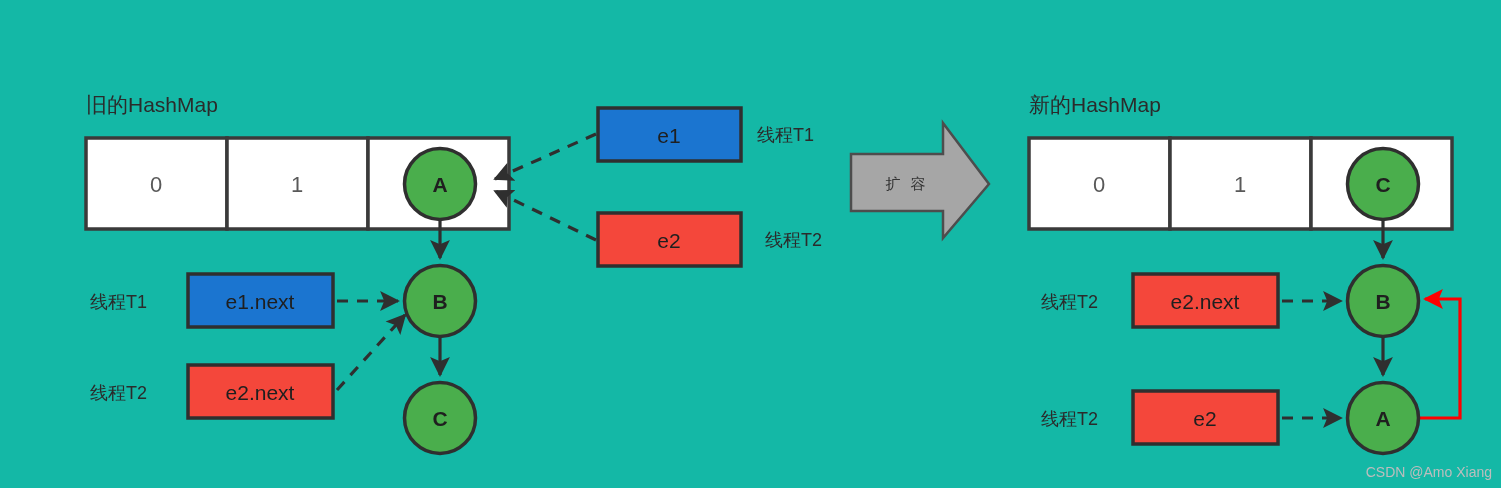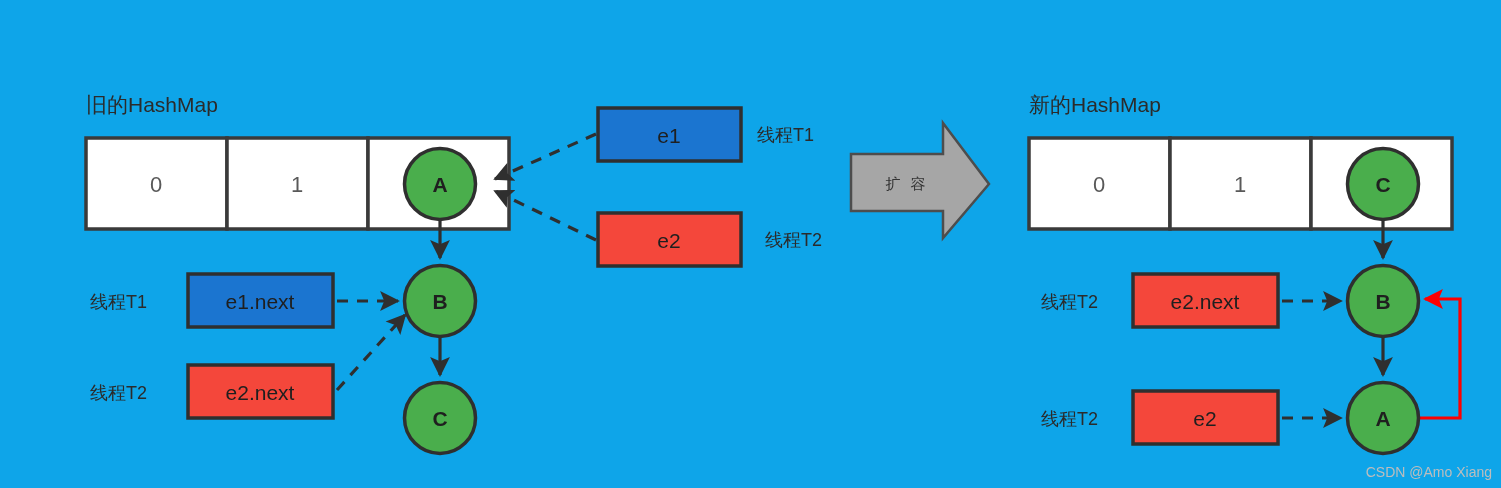--- a/index.html
+++ b/index.html
@@ -4,21 +4,21 @@
 <style>
   html, body {
     margin: 0;
     padding: 0;
     background: #ffffff;
   }
   #canvas {
     position: relative;
     width: 1501px;
     height: 488px;
-    background: #0ea5e9;
+    background: #14b8a6;
     overflow: hidden;
     font-family: "Liberation Sans", "DejaVu Sans", sans-serif;
   }
   #diagram {
     position: absolute;
     top: 0;
     left: 0;
     width: 1501px;
     height: 488px;
   }

